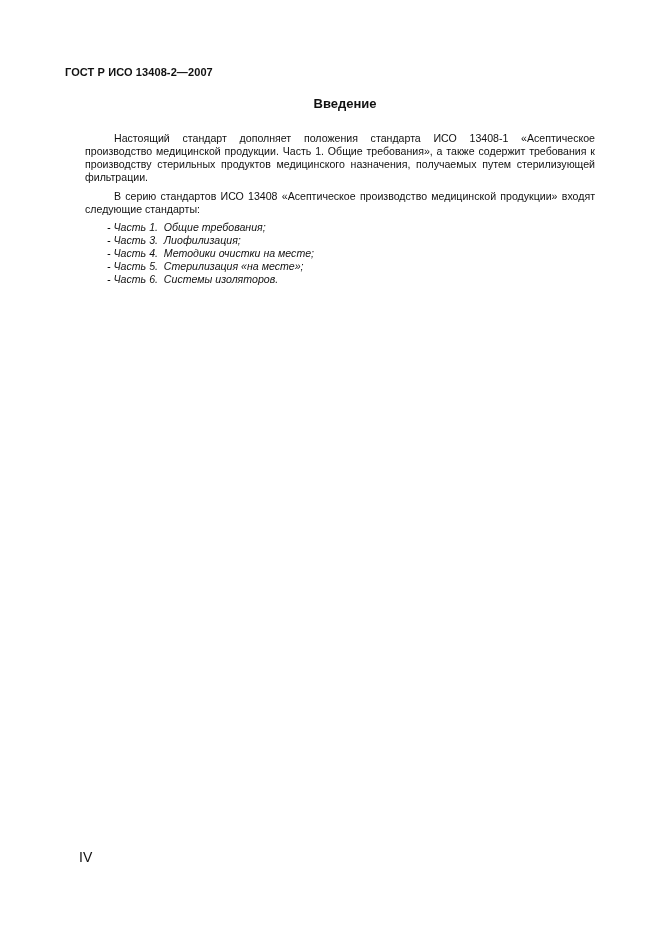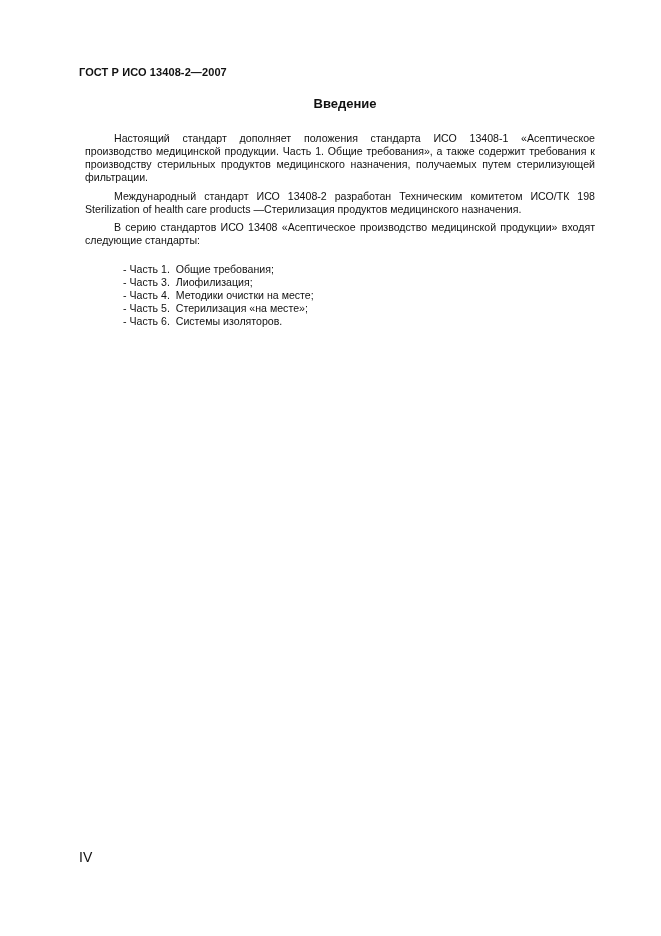--- a/index.html
+++ b/index.html
@@ -10,21 +10,21 @@
   body {
     width: 661px;
     height: 936px;
     position: relative;
     overflow: hidden;
     font-family: "Liberation Sans", sans-serif;
     color: #111111;
   }
   .page-header {
     position: absolute;
-    left: 79px;
+    left: 65px;
     top: 66px;
     font-size: 11px;
     font-weight: bold;
     letter-spacing: 0.1px;
   }
   .section-title {
     position: absolute;
     left: 0;
     width: 690px;
     top: 96px;
@@ -43,22 +43,23 @@
   .para {
     margin: 6px;
     text-indent: 29px;
     text-align: justify;
   }
   .para.last-left {
     text-align-last: left;
   }
   .list {
     list-style: none;
-    margin: 16px;
+    margin: 0;
     padding: 0 0 0 28px;
+    font-style: italic;
   }
   .list li {
     margin: 0;
     padding: 0;
     white-space: pre;
   }
   .page-number {
     position: absolute;
     left: 79px;
     top: 849px;
@@ -67,21 +68,20 @@
 </style>
 </head>
 <body>
 
 <div class="page-header">ГОСТ Р ИСО 13408-2—2007</div>
 
 <div class="section-title">Введение</div>
 
 <div class="body-text">
   <p class="para last-left">Настоящий стандарт дополняет положения стандарта ИСО 13408-1 «Асептическое производство медицинской продукции. Часть 1.  Общие требования», а также содержит требования к производству стерильных продуктов медицинского назначения, получаемых путем стерилизующей фильтрации.</p>
-  <p class="para last-left">Международный стандарт ИСО 13408-2 разработан Техническим комитетом ИСО/ТК 198 Sterilization of health care products —Стерилизация продуктов медицинского назначения.</p>
   <p class="para last-left">В серию стандартов ИСО 13408 «Асептическое производство медицинской продукции» входят следующие стандарты:</p>
   <ul class="list">
     <li>- Часть 1.  Общие требования;</li>
     <li>- Часть 3.  Лиофилизация;</li>
     <li>- Часть 4.  Методики очистки на месте;</li>
     <li>- Часть 5.  Стерилизация «на месте»;</li>
     <li>- Часть 6.  Системы изоляторов.</li>
   </ul>
 </div>
 

